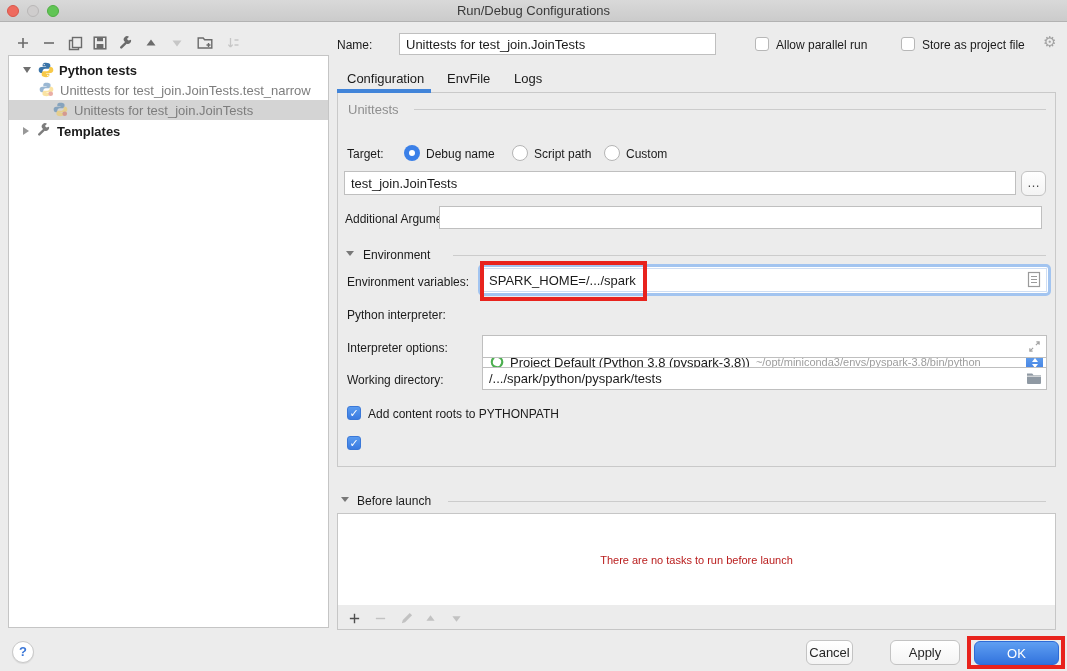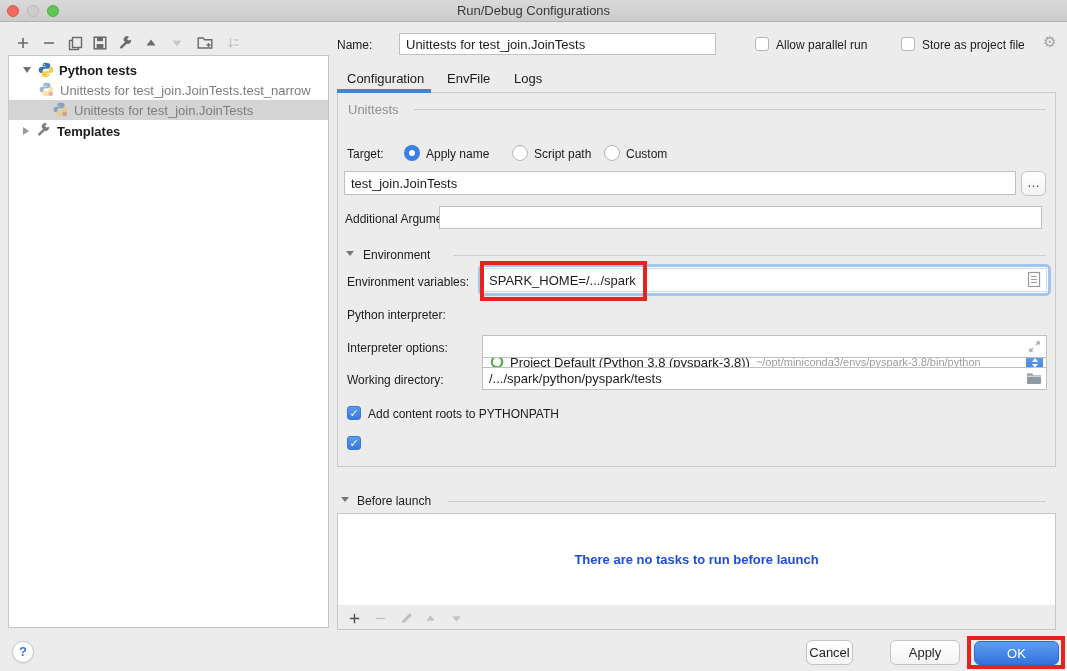--- a/index.html
+++ b/index.html
@@ -87,21 +87,21 @@
   .stepper i { display:block; width:0; height:0; border-left:3.5px solid transparent;
                border-right:3.5px solid transparent; }
   .stepper .up { border-bottom:4px solid #fff; }
   .stepper .dn { border-top:4px solid #fff; }
 
   
   .bl-panel { position:absolute; left:337px; top:513px; width:719px; height:117px;
               border:1px solid #c6c6c6; background:#ececec; }
   .bl-list { position:absolute; left:0; top:0; width:100%; height:91px; background:#fff;
              display:flex; align-items:center; justify-content:center; }
-  .bl-empty { font-size:13px; color:#1d4ed8;font-weight:bold; }
+  .bl-empty { font-size:11px; color:#b91c1c; }
   .bl-btn { position:absolute; top:96px; width:16px; height:16px; display:flex; align-items:center;
             justify-content:center; color:#4f4f4f; font-size:14px; }
   .bl-btn.disabled { color:#c2c2c2; }
 
   
   .help-btn { position:absolute; left:12px; top:641px; width:22px; height:22px; border-radius:50%;
               background:#fff; border:1px solid #c9c9c9; color:#3b77d8; font-size:13px;
               font-weight:bold; text-align:center; line-height:20px;
               box-shadow:0 1px 1px rgba(0,0,0,.08); }
   .btn { position:absolute; height:25px; border-radius:6px; font-size:13px; text-align:center;
@@ -231,21 +231,21 @@
   <span class="tab" style="left:514px;">Logs</span>
 
   <div class="config-panel"></div>
   <div class="tab-underline"></div>
 
   <span class="group-title" style="left:348px; top:102px;">Unittests</span>
   <div class="group-line" style="left:414px; top:109px; width:632px;"></div>
 
   <span class="flabel" style="left:347px; top:147px;">Target:</span>
   <span class="radio sel" style="left:404px; top:145px;"></span>
-  <span class="flabel" style="left:426px; top:147px;">Apply name</span>
+  <span class="flabel" style="left:426px; top:147px;">Debug name</span>
   <span class="radio unsel" style="left:512px; top:145px;"></span>
   <span class="flabel" style="left:534px; top:147px;text-align:right;">Script path</span>
   <span class="radio unsel" style="left:604px; top:145px;"></span>
   <span class="flabel" style="left:626px; top:147px;">Custom</span>
 
   <input class="txt-field" style="left: 344px; top: 171px; width: 672px; height: 24px;" value="test_join.JoinTests">
   <span class="browse-btn">…</span>
 
   <span class="flabel" style="left:345px; top:212px;">Additional Arguments:</span>
   <input class="txt-field" style="left: 439px; top: 206px; width: 603px; height: 23px;" value="">

